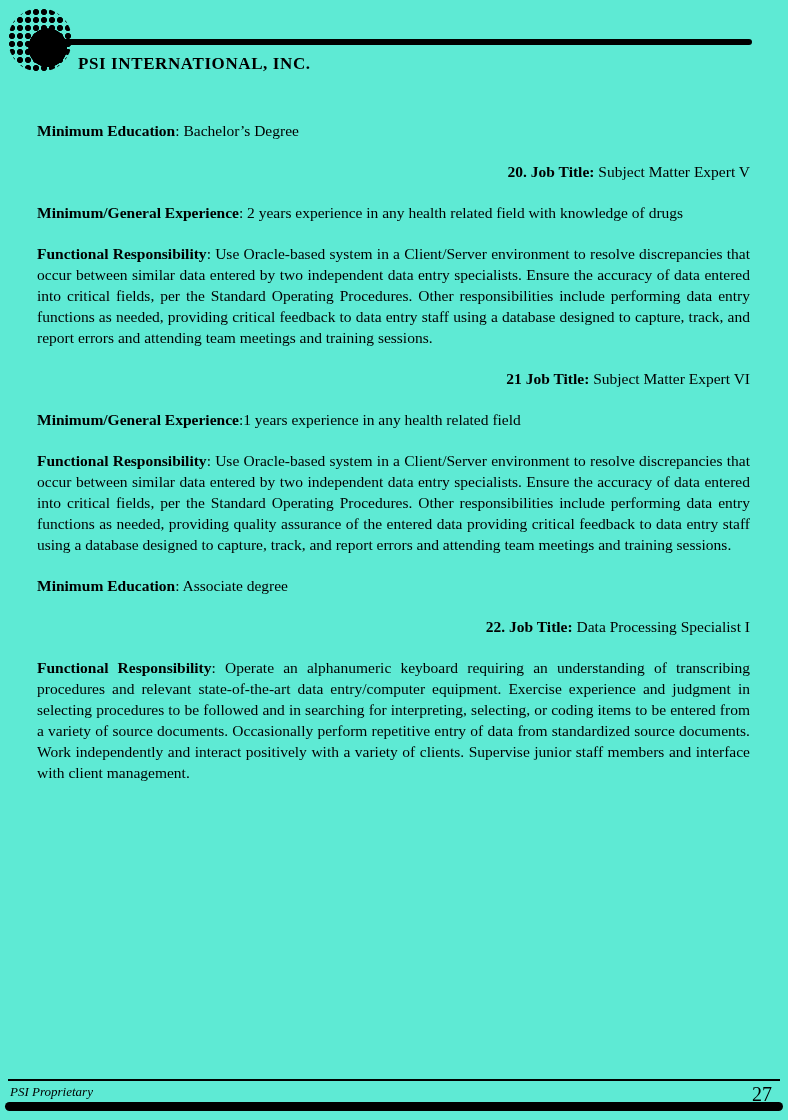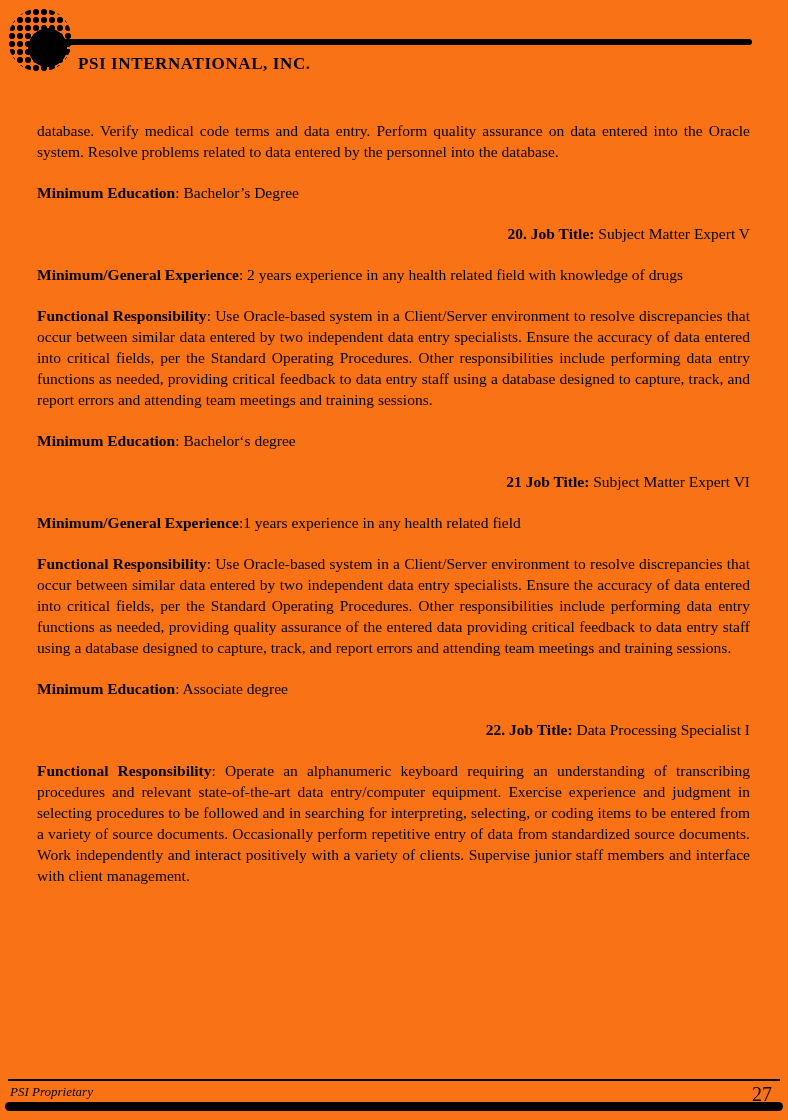--- a/index.html
+++ b/index.html
@@ -2,21 +2,21 @@
 <html><head>
 <meta charset="utf-8">
 <style>
   html, body { margin: 0; padding: 0; }
   body {
     width: 788px; height: 1120px;
     background: #ffffff;
     font-family: "Liberation Serif", "DejaVu Serif", serif;
     color: #000;
   }
-  .page { position: relative; width: 788px; height: 1120px; background: #f97316; overflow: hidden; }
+  .page { position: relative; width: 788px; height: 1120px; background: #5eead4; overflow: hidden; }
 
   
   .logo {
     position: absolute; left: 8px; top: 8px; width: 64px; height: 64px;
     border-radius: 50%;
     background-image:
       radial-gradient(circle at 62% 62%, #000 0 34%, rgba(0,0,0,0) 35%),
       radial-gradient(circle, #000 50%, rgba(0,0,0,0) 56%);
     background-size: 100% 100%, 8px 8px;
   }
@@ -50,31 +50,29 @@
 <body>
 
 <div class="page">
 
   <div class="logo"></div>
   <div class="header-rule"></div>
   <div class="company">PSI INTERNATIONAL, INC.</div>
 
   <div class="doc-body">
 
-    <p class="para"><span class="bold"></span><span>database.  Verify medical code terms and data entry. Perform quality assurance on data entered into the Oracle system. Resolve problems related to data entered by the personnel into the database.</span></p>
 
     <p class="para"><span class="bold">Minimum Education</span><span>: Bachelor’s Degree</span></p>
 
     <p class="para job"><span class="bold">20. Job Title:</span><span> Subject Matter Expert V</span></p>
 
     <p class="para"><span class="bold">Minimum/General Experience</span><span>: 2 years experience in any health related field with knowledge of drugs</span></p>
 
     <p class="para"><span class="bold">Functional Responsibility</span><span>: Use Oracle-based system in a Client/Server environment to resolve discrepancies that occur between similar data entered by two independent data entry specialists. Ensure the accuracy of data entered into critical fields, per the Standard Operating Procedures. Other responsibilities include performing data entry functions as needed, providing critical feedback to data entry staff using a database designed to capture, track, and report errors and attending team meetings and training sessions.</span></p>
 
-    <p class="para"><span class="bold">Minimum Education</span><span>: Bachelor‘s degree</span></p>
 
     <p class="para job"><span class="bold">21 Job Title:</span><span> Subject Matter Expert VI</span></p>
 
     <p class="para"><span class="bold">Minimum/General Experience</span><span>:1 years experience in any health related field</span></p>
 
     <p class="para"><span class="bold">Functional Responsibility</span><span>: Use Oracle-based system in a Client/Server environment to resolve discrepancies that occur between similar data entered by two independent data entry specialists. Ensure the accuracy of data entered into critical fields, per the Standard Operating Procedures. Other responsibilities include performing data entry functions as needed, providing quality assurance of the entered data providing critical feedback to data entry staff using a database designed to capture, track, and report errors and attending team meetings and training sessions.</span></p>
 
     <p class="para"><span class="bold">Minimum Education</span><span>: Associate degree</span></p>
 
     <p class="para job"><span class="bold">22. Job Title:</span><span>  Data Processing Specialist I</span></p>

